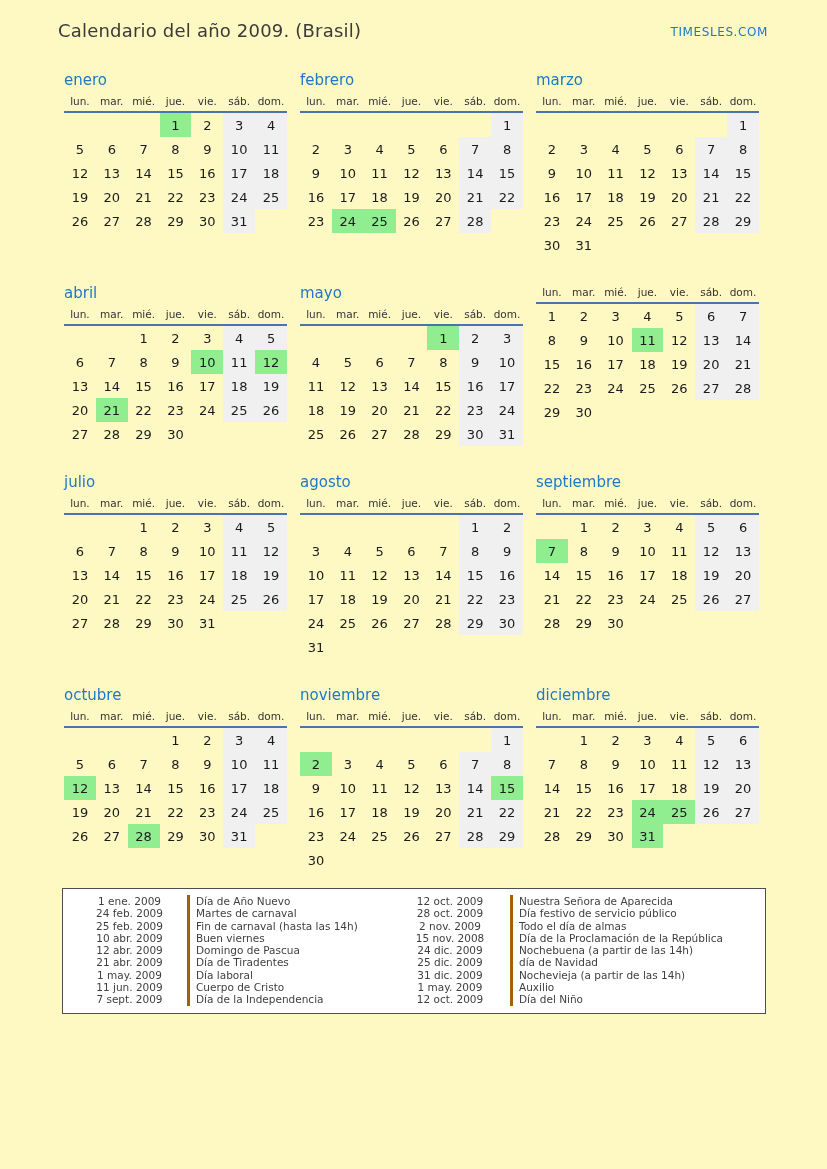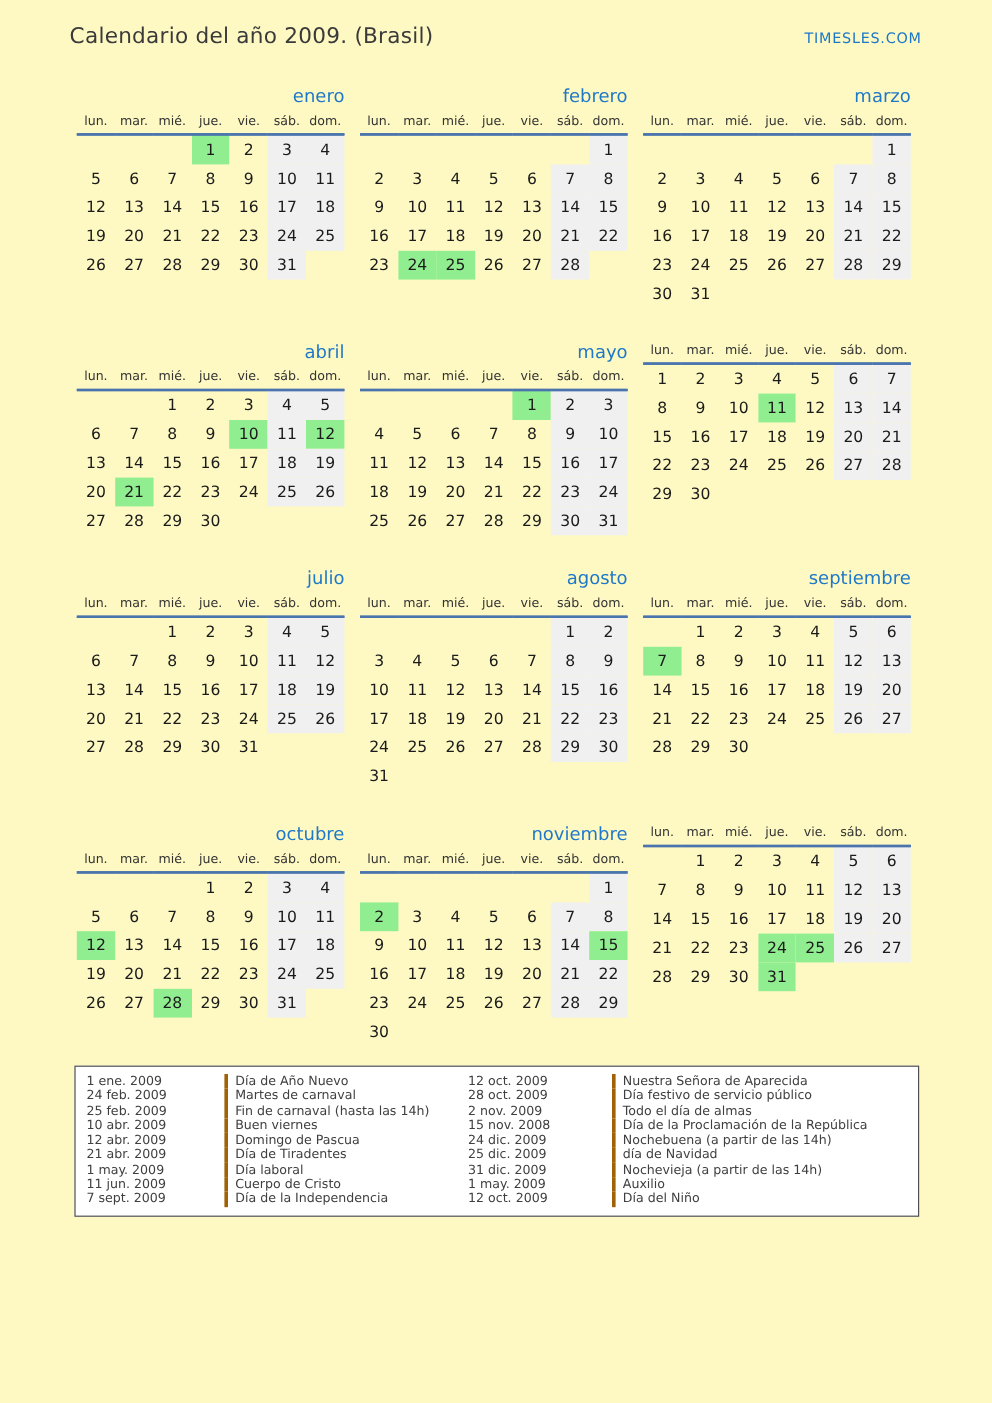--- a/index.html
+++ b/index.html
@@ -9,36 +9,36 @@
   .page-title { position:absolute; left:58px; top:20px; font-size:18px; font-weight:normal;
                 color:#3a3a3a; margin:0; letter-spacing:0.2px; }
   .site-link  { position:absolute; right:59px; top:25px; font-size:12px; color:#1b77c8;
                 text-decoration:none; letter-spacing:0.6px; }
 
   .months-grid { position:absolute; left:64px; top:71px; display:grid;
                  grid-template-columns:repeat(3,223px); column-gap:13px; row-gap:27px;
                  align-items:start; }
 
   .month-block { width:223px; }
-  .month-title { text-align:right; font-size:15px; color:#1e78c8; margin:0 0 4px 0; }
+  .month-title { text-align:left; font-size:15px; color:#1e78c8; margin:0 0 4px 0; }
 
   table.month-table { border-collapse:collapse; width:223px; table-layout:fixed; }
   .month-table th { font-size:10.5px; font-weight:normal; color:#333333;
                     padding:2px 0 4px 0; border-bottom:2px solid #4a74ad; }
   .month-table td { height:24px; text-align:center; vertical-align:middle;
                     font-size:13px; color:#1b1b1b; padding:0; }
   td.weekend { background:#f0f0f0; }
   td.holiday { background:#90ee90; }
 
   .legend { position:absolute; left:62px; top:888px; width:704px; box-sizing:border-box;
             border:1.5px solid #4f4f4f; padding:6px 0 7px 9px; display:flex; background:#fff; }
   .legend-col { display:flex; flex-direction:column; }
   .legend-col.first  { width:318px; flex:none; }
   .legend-col.second { flex:1; }
-  .legend-row  { display:flex; line-height:12.3px; align-items:baseline; }
+  .legend-row  { display:flex; line-height:12.3px; align-items:baseline;text-align:center; }
   .legend-date { font-size:10.5px; color:#3f3f3f; width:115px; flex:none; }
   .second .legend-date { width:120px; }
   .legend-name { font-size:10.5px; color:#3f3f3f; border-left:3px solid #a16207; padding-left:6px; }
 </style>
 </head>
 <body>
 
 <div class="page">
 
   <h1 class="page-title">Calendario del año 2009. (Brasil)</h1>
@@ -758,20 +758,21 @@
               <td></td>
               <td></td>
               <td></td>
               <td></td>
               <td></td>
             </tr>
           </tbody>
         </table>
       </div>
       <div class="month-block">
+        <div class="month-title">diciembre</div>
         <table class="month-table">
           <thead>
             <tr>
               <th>lun.</th>
               <th>mar.</th>
               <th>mié.</th>
               <th>jue.</th>
               <th>vie.</th>
               <th>sáb.</th>
               <th>dom.</th>

